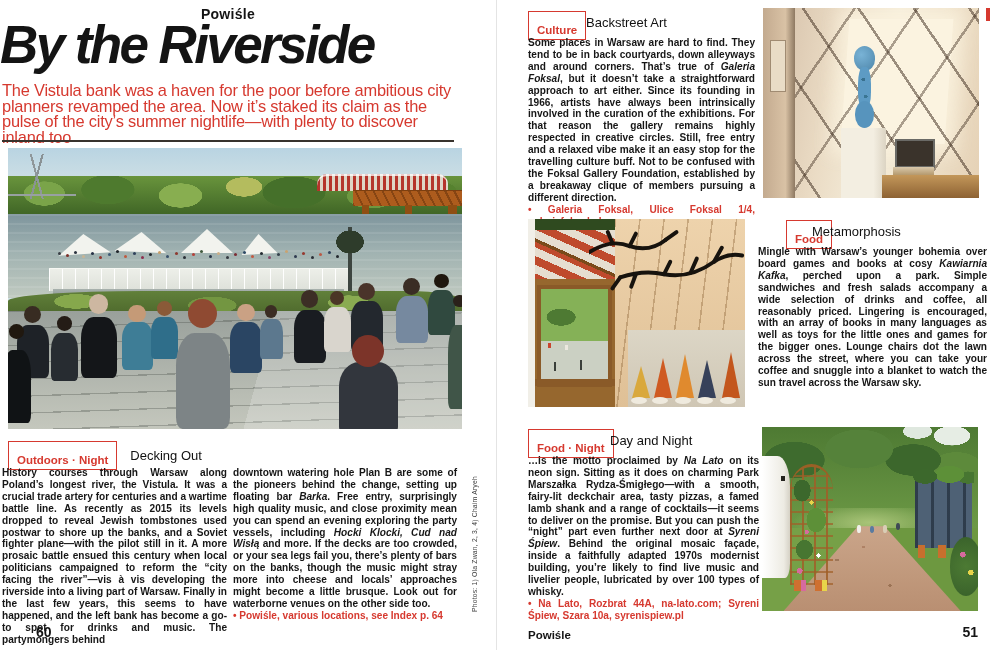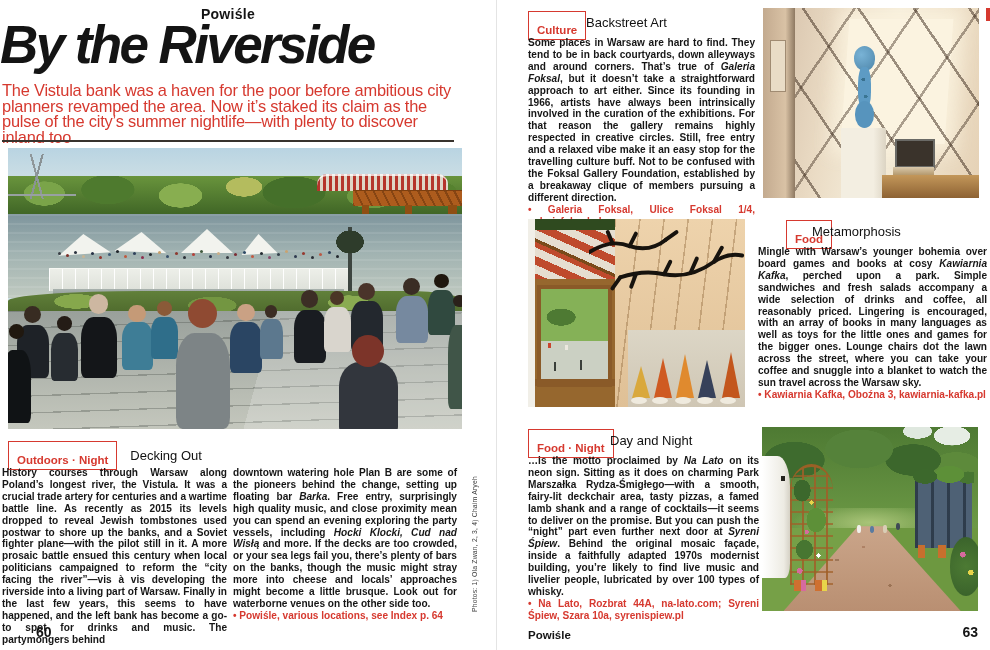--- a/index.html
+++ b/index.html
@@ -297,21 +297,20 @@
         <path d="M40 62 L30 76"></path>
           <path d="M60 58 L54 74"></path>
       </g>
     </svg>
   </div>
 
   <span class="abs tagbox" style="left:758px;top:220px;margin-left:28px;">Food</span>
   <span class="abs sechead" style="left:812px;top:224px;">Metamorphosis</span>
   <div class="abs" style="left:758px;top:246px;width:229px;">
     <div class="bodycol"><span>Mingle with Warsaw’s younger bohemia over board games and books at cosy </span><span class="it">Kawiarnia Kafka</span><span>, perched upon a park. Simple sandwiches and fresh salads accompany a wide selection of drinks and coffee, all reasonably priced. Lingering is encouraged, with an array of books in many languages as well as toys for the little ones and games for the bigger ones. Lounge chairs dot the lawn across the street, where you can take your coffee and snuggle into a blanket to watch the sun travel across the Warsaw sky.</span></div>
-    <div class="bodycol addr">• Kawiarnia Kafka, Oboźna 3, kawiarnia-kafka.pl</div>
   </div>
 
   <span class="abs tagbox" style="left:528px;top:429px;">Food · Night</span>
   <span class="abs sechead" style="left:610px;top:433px;">Day and Night</span>
   <div class="abs" style="left:528px;top:455px;width:231px;">
     <div class="bodycol"><span>…is the motto proclaimed by </span><span class="it">Na Lato</span><span> on its neon sign. Sitting as it does on charming Park Marszałka Rydza-Śmigłego—with a smooth, fairy-lit deckchair area, tasty pizzas, a famed lamb shank and a range of cocktails—it seems to deliver on the promise. But you can push the “night” part even further next door at </span><span class="it">Syreni Śpiew</span><span>. Behind the original mosaic façade, inside a faithfully adapted 1970s modernist building, you’re likely to find live music and livelier people, lubricated by over 100 types of whisky.</span></div>
     <div class="bodycol addr">• Na Lato, Rozbrat 44A, na-lato.com; Syreni Śpiew, Szara 10a, syrenispiew.pl</div>
   </div>
 
   <div class="abs photo4">
@@ -327,16 +326,16 @@
     <div class="abs p4-pots"></div>
     <div class="abs p4-bushR"></div>
     <div class="abs p4-potsL"></div>
     <div class="dotp" style="left:44%;top:53%;width:4px;height:8px;background:#f0f0ea;"></div>
     <div class="dotp" style="left:50%;top:54%;width:4px;height:7px;background:#5a7ba0;"></div>
     <div class="dotp" style="left:56%;top:53%;width:4px;height:8px;background:#d9cdb5;"></div>
     <div class="dotp" style="left:62%;top:52%;width:4px;height:7px;background:#3f4a55;"></div>
   </div>
 
   <div class="abs footlabel" style="left:528px;top:629px;">Powiśle</div>
-  <div class="abs pagenum" style="left:948px;top:624px;width:30px;text-align:right;">63</div>
+  <div class="abs pagenum" style="left:948px;top:624px;width:30px;text-align:right;">51</div>
   <div class="abs edgetab"></div>
 
 </div>
 
 </body></html>

